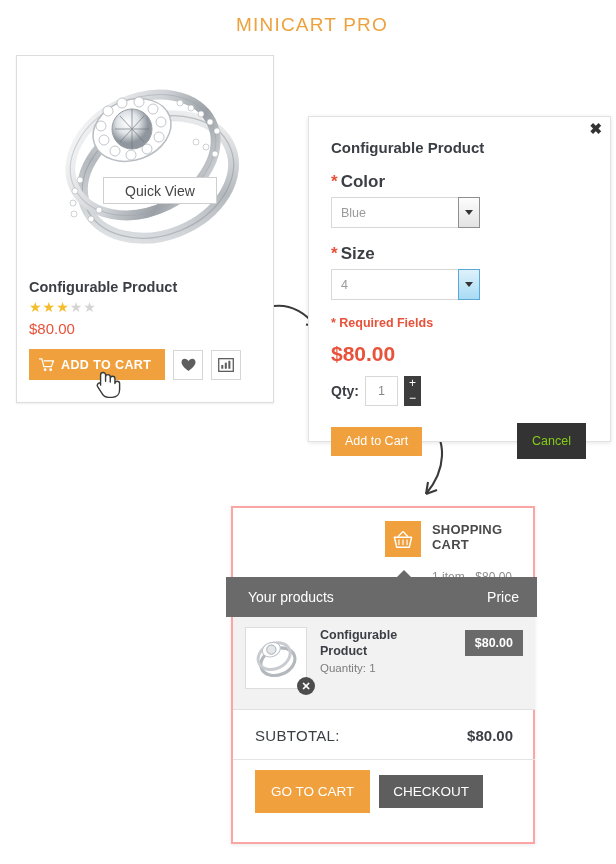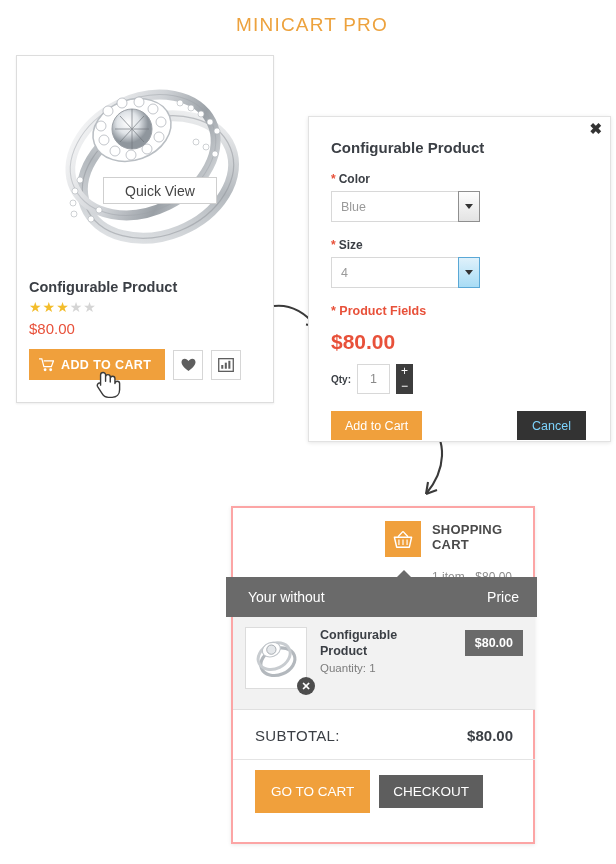--- a/index.html
+++ b/index.html
@@ -99,21 +99,21 @@
     position: absolute; right: 8px; top: 4px;
     font-size: 15px; font-weight: bold; color: #333;
     cursor: pointer; line-height: 1;
   }
   .qv-body { padding: 22px 22px 0 22px; }
   .qv-title {
     font-size: 15px; font-weight: bold; color: #3b3f45;
     margin-bottom: 16px;
   }
   .qv-label {
-    font-size: 12px; font-weight: bold; color: #3b3f45;
+    font-size: 17px; font-weight: bold; color: #3b3f45;
     margin-bottom: 5px;
   }
   .req-star { color: #e8513a; font-weight: bold; margin-right: 3px; }
   .select-wrap {
     position: relative;
     width: 149px; height: 31px;
     border: 1px solid #d8d8d8;
     background: #fff;
     display: flex; align-items: center;
     margin-bottom: 16px;
@@ -133,39 +133,39 @@
     border: 1px solid #5aa8d6;
   }
   .caret { width: 0; height: 0; border-left: 4px solid transparent;
            border-right: 4px solid transparent; border-top: 5px solid #333; }
   .req-fields {
     color: #e8513a; font-size: 12.5px; font-weight: bold;
     margin: 2px 0 12px 0;
   }
   .qv-price { color: #e8513a; font-size: 21px; font-weight: bold; margin-bottom: 10px; }
   .qty-row { display: flex; align-items: center; gap: 6px; margin-bottom: 17px; }
-  .qty-label { font-size: 10px; font-weight: bold; color: #3b3f45; }
+  .qty-label { font-size: 14px; font-weight: bold; color: #3b3f45; }
   .qty-input {
     width: 33px; height: 30px; border: 1px solid #d8d8d8; background: #fff;
     display: flex; align-items: center; justify-content: center;
     font-size: 12.5px; color: #8a8a8a;
   }
   .qty-steppers { display: flex; flex-direction: column; }
   .qty-btn {
     width: 17px; height: 15px; background: #3d3d3d; color: #fff;
     font-size: 12px; line-height: 14px; text-align: center; cursor: pointer;
   }
   .qv-btn-row { display: flex; align-items: center; justify-content: space-between; padding-right: 2px; }
   .btn-orange-sm {
     background: #f0a03c; color: #fff; border: none;
     height: 29px; padding: 0 14px; font-size: 12.5px; cursor: pointer;
   }
   .btn-dark-sm {
-    background: #333333; color: #7dd3fc; border: none;
-    height: 29px; padding: 0 15px; font-size: 12.5px; cursor: pointer;
+    background: #333333; color: #84cc16; border: none;
+    height: 36px; padding: 0 15px; font-size: 12.5px; cursor: pointer;
   }
 
   
   .caption {
     position: absolute;
     left: 22px; top: 604px; width: 190px;
     text-align: center;
     color: #666666;
     font-size: 12.8px;
     line-height: 17px;
@@ -398,21 +398,21 @@
       <div class="qv-label">
         <span class="req-star">*</span><span>Size</span>
       </div>
       <div class="select-wrap">
         <span class="select-val">4</span>
         <span class="select-arrow arrow-blue">
             <i class="caret"></i>
           </span>
       </div>
 
-      <div class="req-fields">* Product Fields</div>
+      <div class="req-fields">* Required Fields</div>
       <div class="qv-price">$80.00</div>
 
       <div class="qty-row">
         <span class="qty-label">Qty:</span>
         <div class="qty-input">1</div>
         <div class="qty-steppers">
           <div class="qty-btn">+</div>
           <div class="qty-btn">−</div>
         </div>
       </div>
@@ -435,21 +435,21 @@
         </svg>
       </div>
       <div class="mc-top-text">
         <div class="mc-title">SHOPPING CART</div>
         <div class="mc-sub">1 item - $80.00</div>
       </div>
     </div>
 
     <div class="head-caret"></div>
     <div class="mc-headbar">
-      <span>Your without</span>
+      <span>Your products</span>
       <span>Price</span>
     </div>
 
     <div class="mc-item">
       <div class="thumb-wrap">
         <div class="thumb">
           <svg width="56" height="52" viewBox="0 0 60 56">
             <ellipse cx="32" cy="32" rx="19" ry="14" fill="none" stroke="#b3b8bd" stroke-width="3.4" transform="rotate(-22 32 32)"></ellipse>
             <ellipse cx="28" cy="26" rx="18" ry="13.5" fill="none" stroke="#c8ccd0" stroke-width="3.2" transform="rotate(-26 28 26)"></ellipse>
             <ellipse cx="25" cy="19" rx="10" ry="7.5" fill="#ffffff" stroke="#bfc4c9" stroke-width="1.2" transform="rotate(-20 25 19)"></ellipse>

